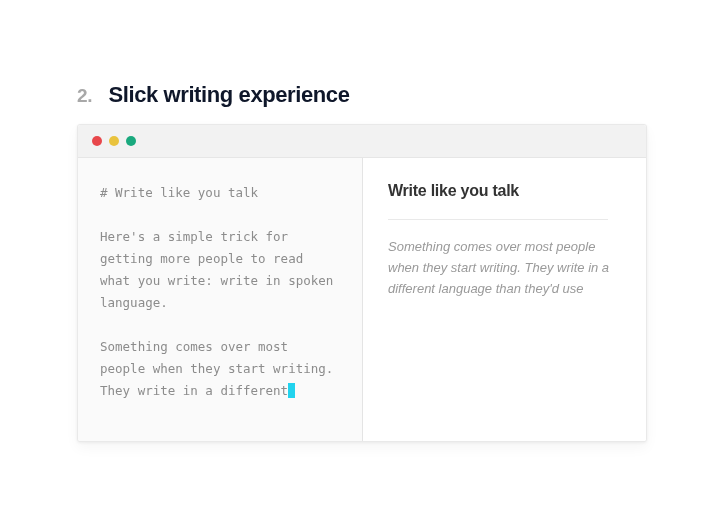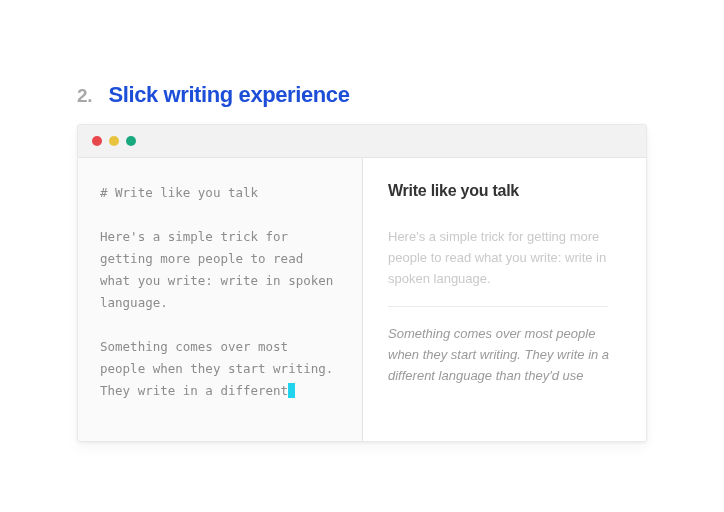--- a/index.html
+++ b/index.html
@@ -26,21 +26,21 @@
   }
   .section-number {
     font-size: 19px;
     font-weight: bold;
     color: #a8a8a8;
     letter-spacing: -0.2px;
   }
   .section-title {
     font-size: 22px;
     font-weight: bold;
-    color: #1d4ed8;
+    color: #0f172a;
     margin-left: 16px;
     letter-spacing: -0.4px;
   }
 
   
   .app-window {
     position: absolute;
     left: 77px;
     top: 124px;
     width: 570px;
@@ -118,21 +118,21 @@
     flex: 1 1 auto;
     background: #ffffff;
     padding: 22px 26px 0 25px;
     box-sizing: border-box;
     overflow: hidden;
   }
   .preview-title {
     font-size: 16px;
     font-weight: bold;
     color: #333333;
-    margin: 0 0 24px 0;
+    margin: 0 0 8px 0;
     letter-spacing: -0.25px;
     line-height: 22px;
   }
   .preview-lede {
     font-size: 13px;
     line-height: 21px;
     color: #c9c9c9;
     margin: 0;
   }
   .preview-divider {
@@ -177,19 +177,18 @@
 what you write: write in spoken
 language.
 
 Something comes over most
 people when they start writing.
 They write in a different</span><span class="caret"></span></div>
     </div>
 
     <div class="preview-pane">
       <h3 class="preview-title">Write like you talk</h3>
-      <p class="preview-lede">Here's a simple trick for getting more people to read what you write: write in spoken language.</p>
       <hr class="preview-divider">
       <p class="preview-body">Something comes over most people when they start writing. They write in a different language than they'd use</p>
     </div>
 
   </div>
 </div>
 
 </body></html>

